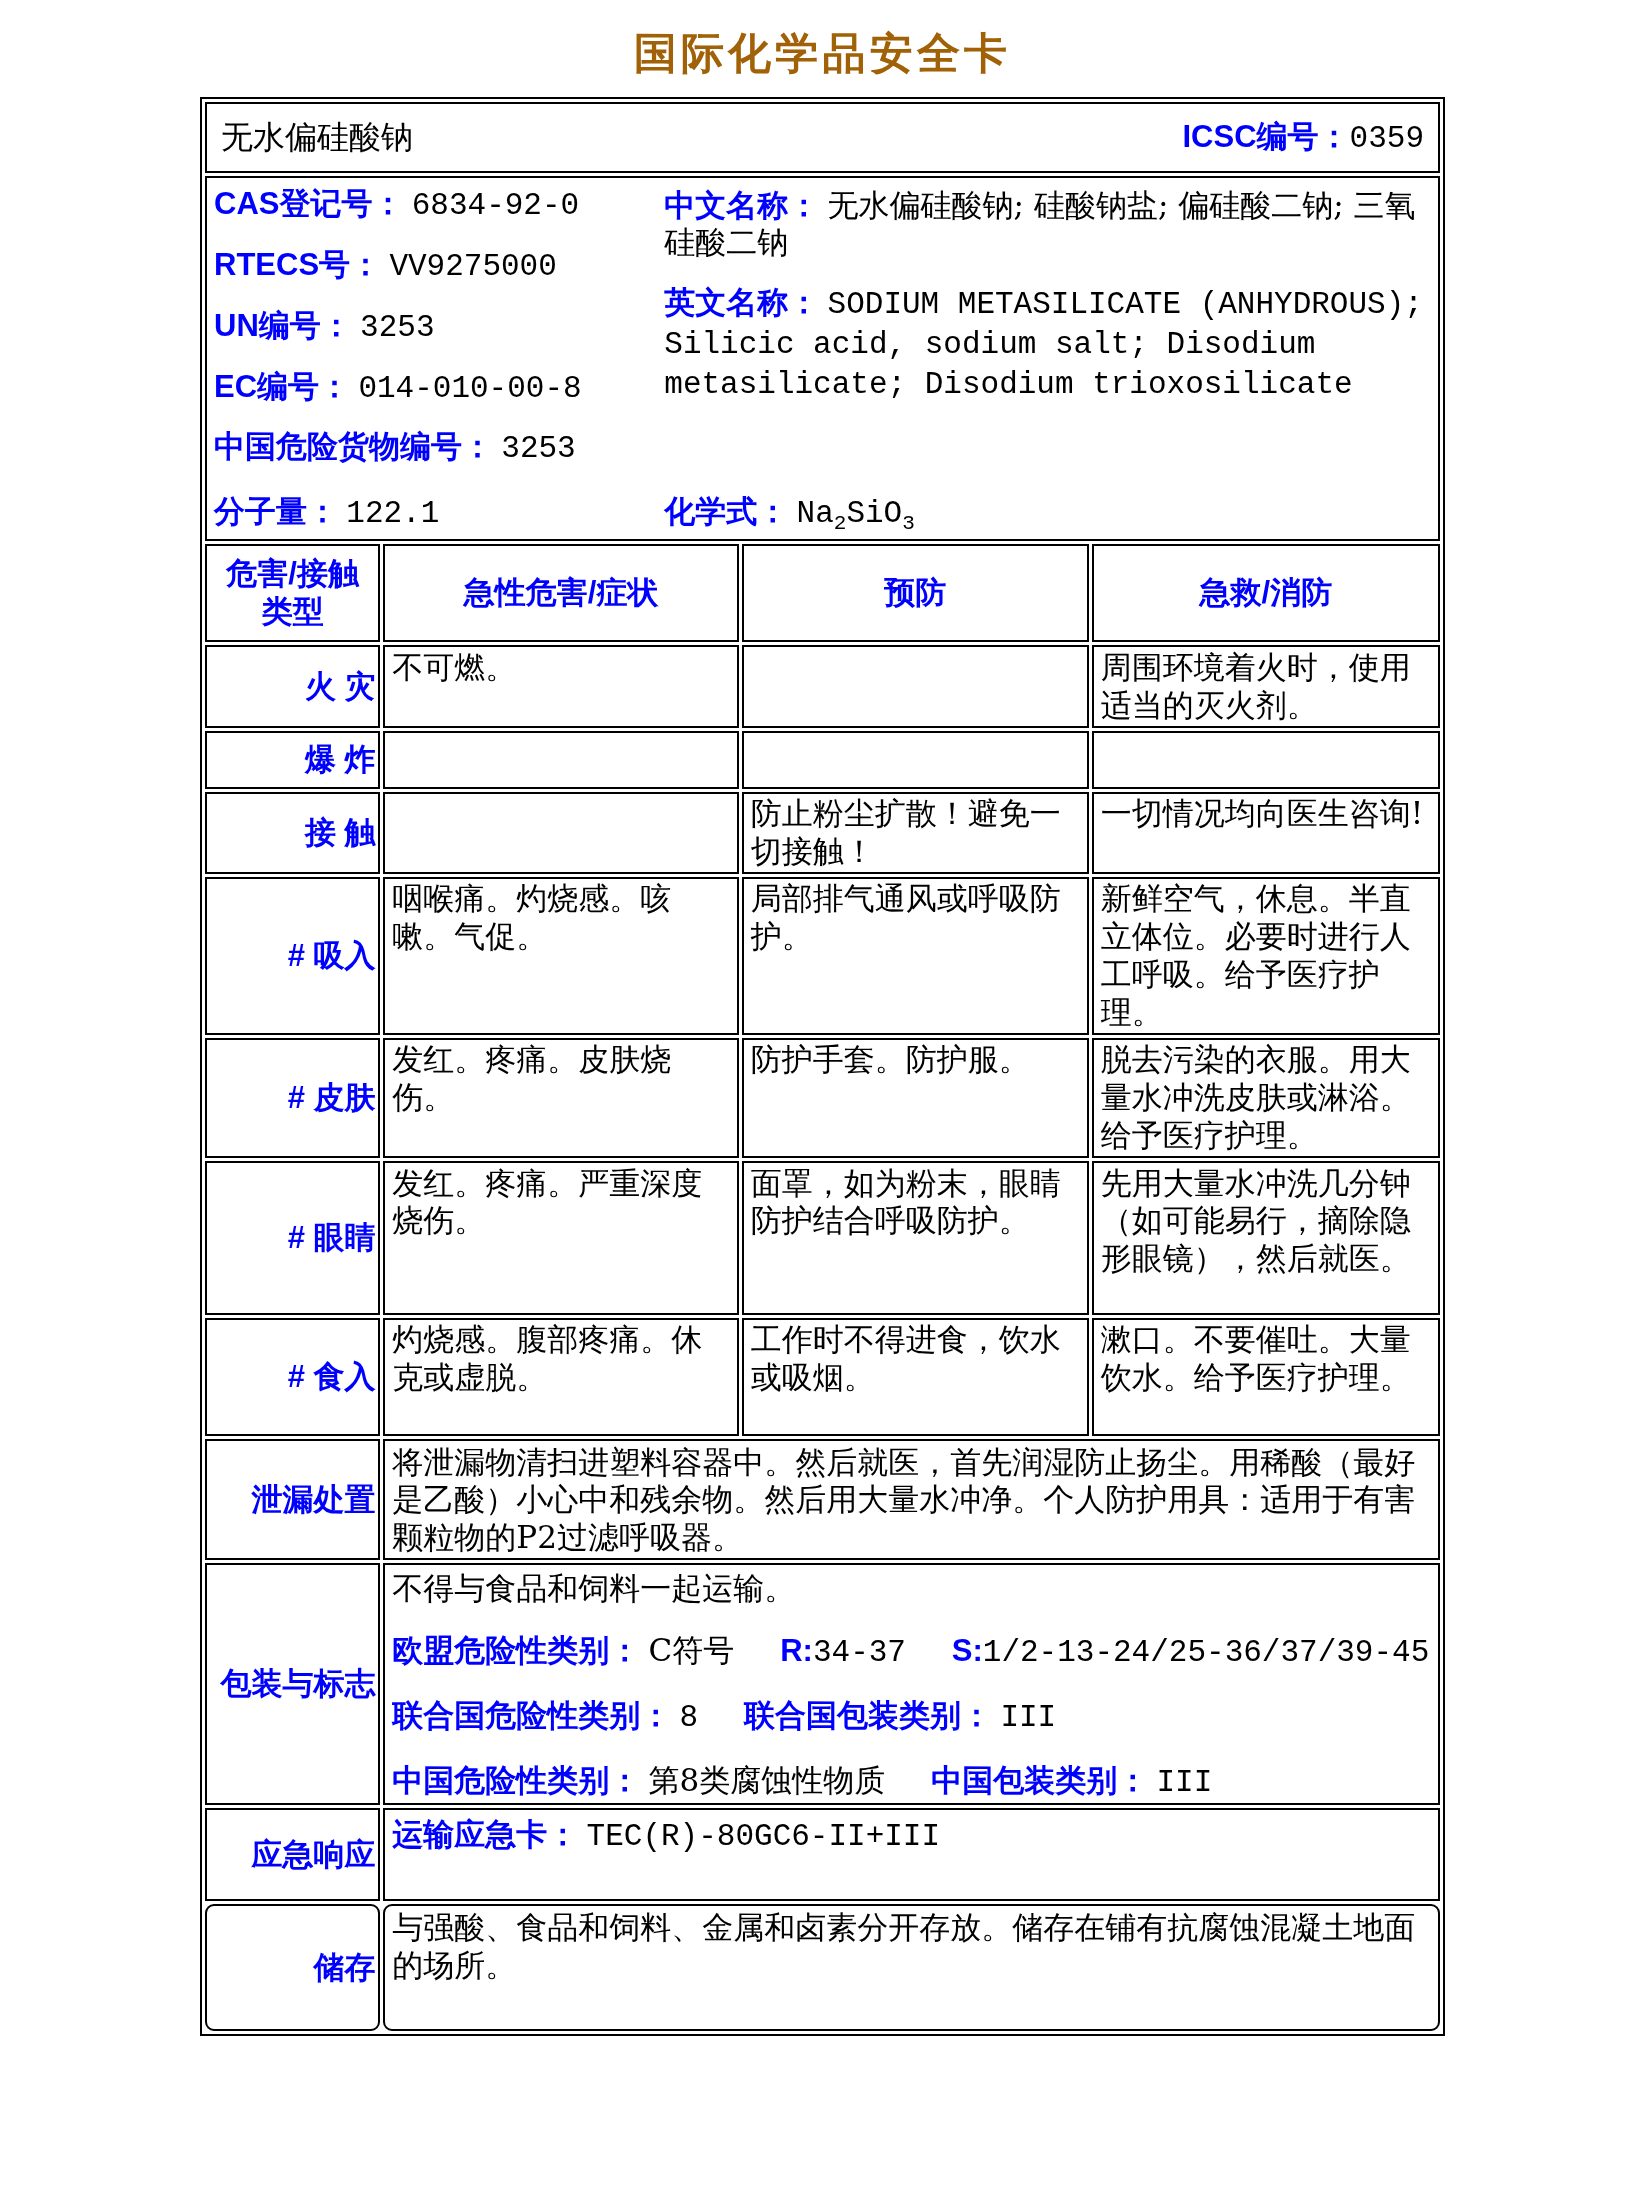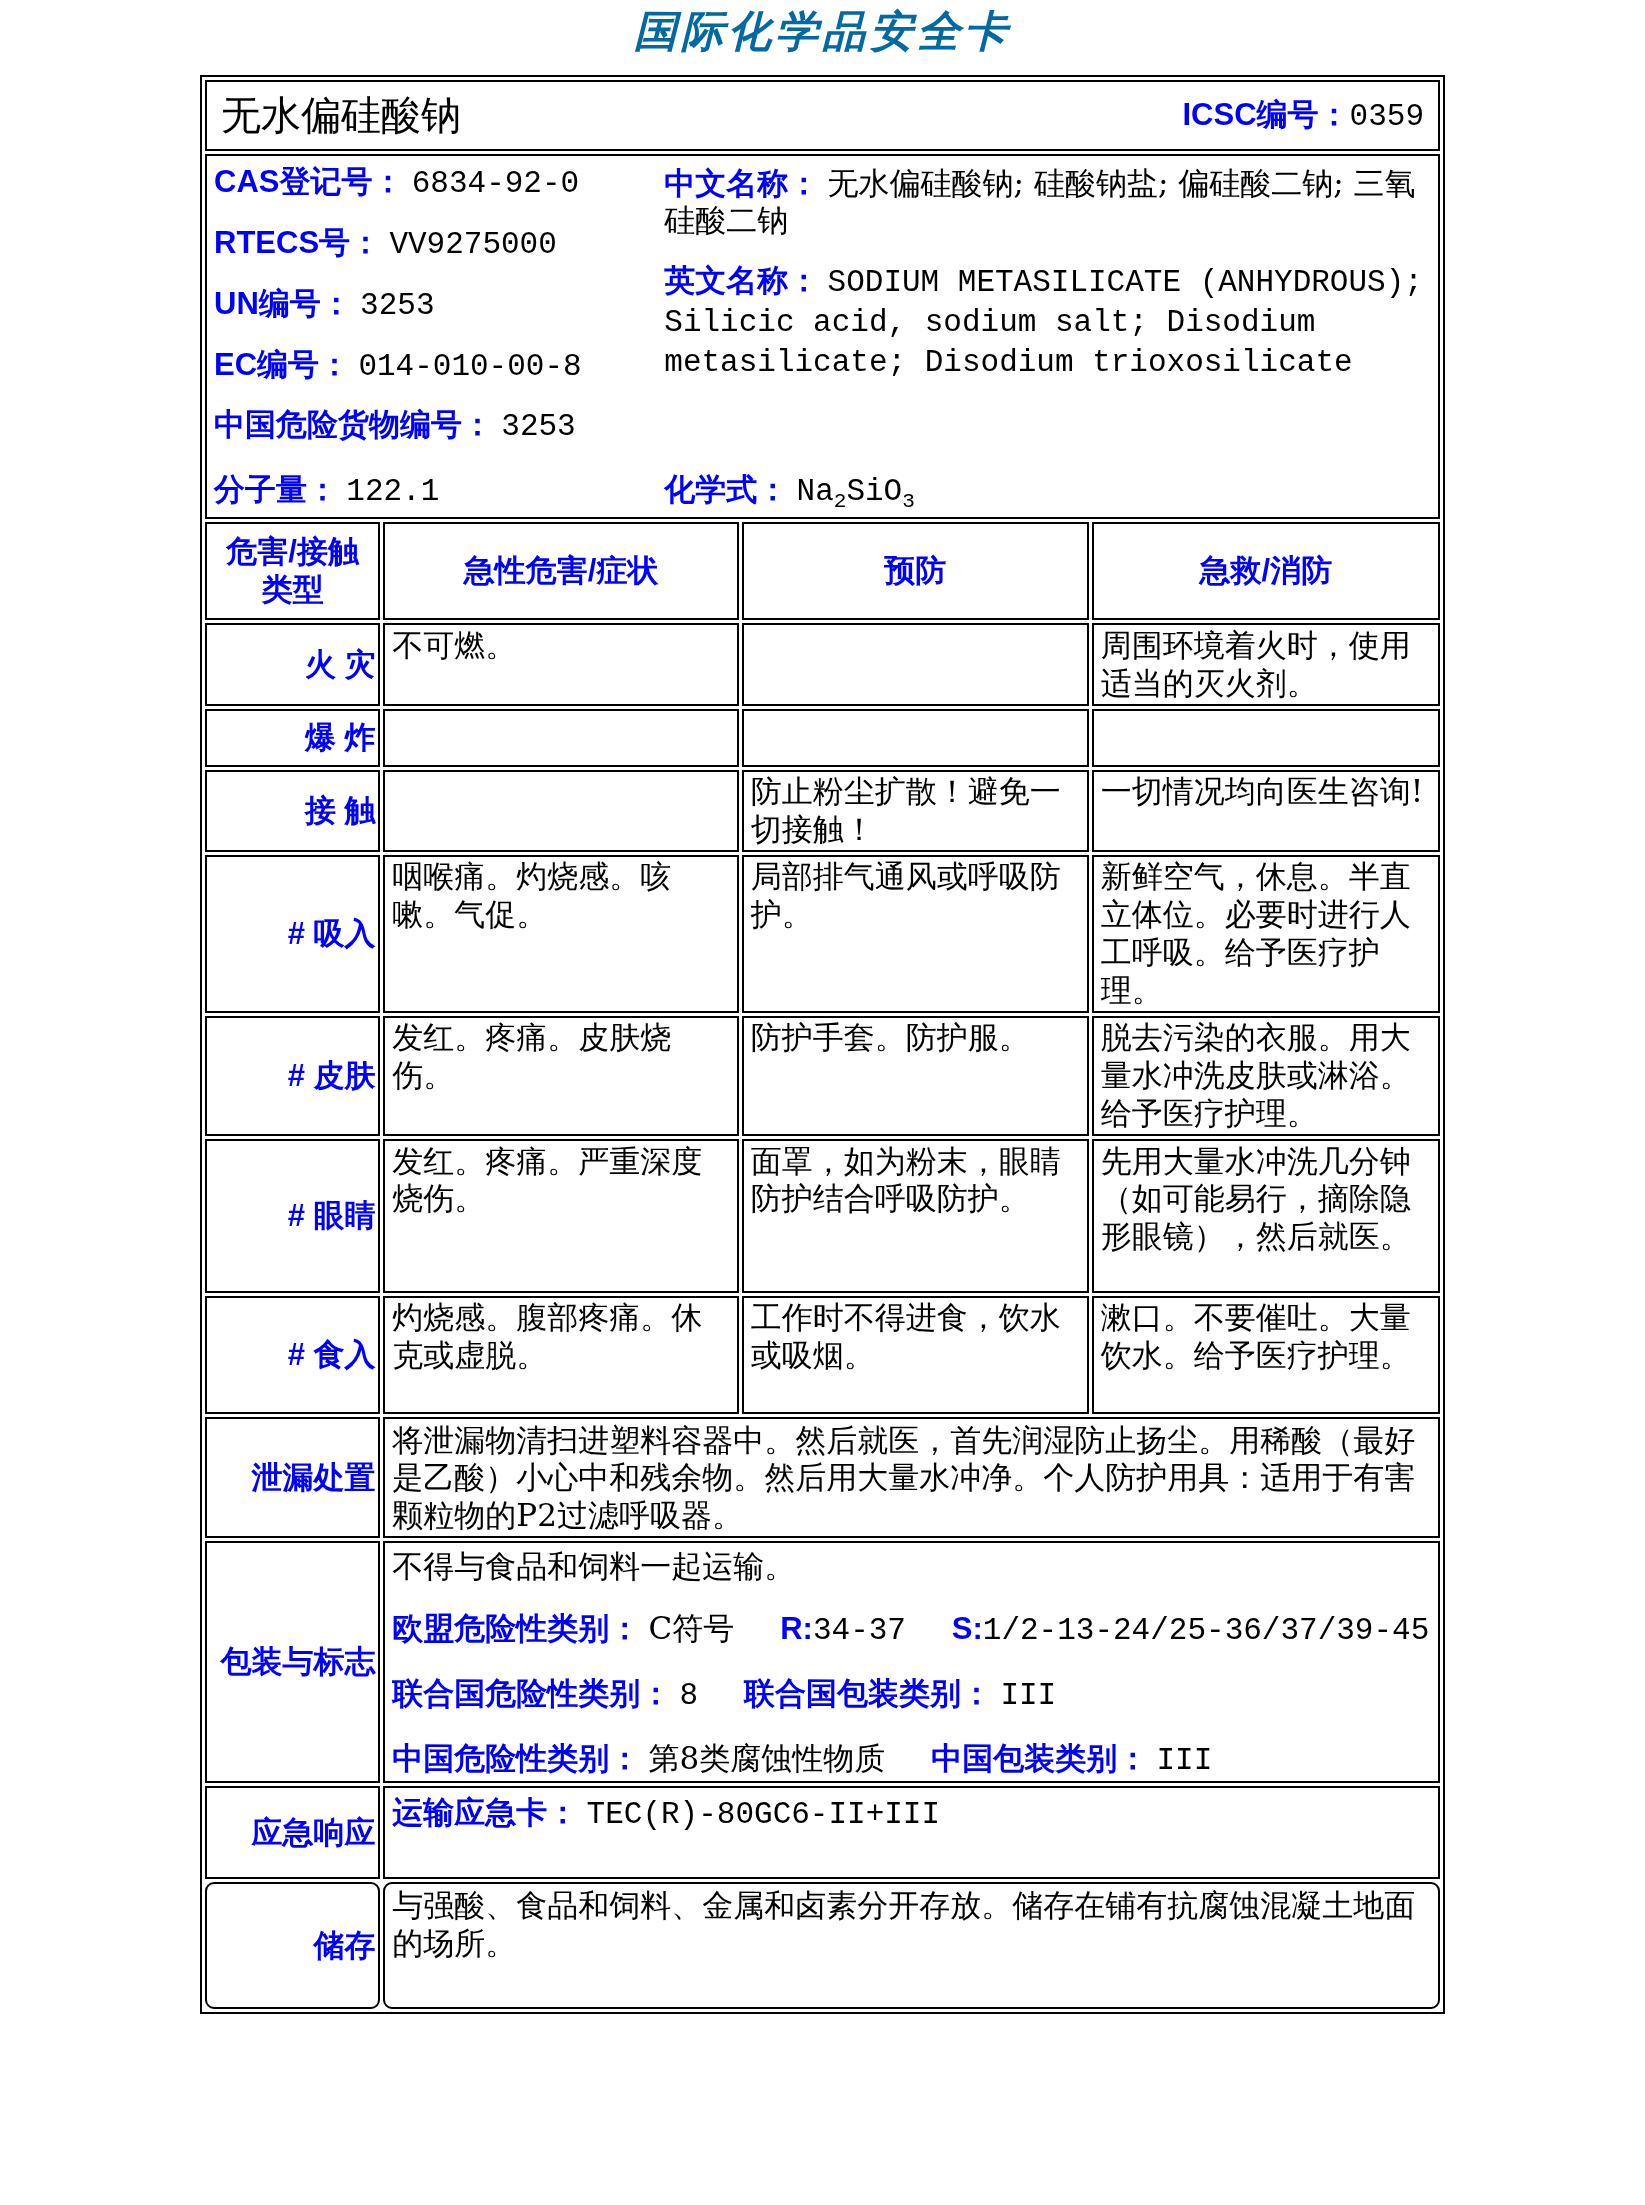--- a/index.html
+++ b/index.html
@@ -9,27 +9,26 @@
     background: #ffffff;
     color: #000000;
     font-family: "DejaVu Serif", "Liberation Serif", serif;
     font-size: 31px;
     line-height: 1.22;
   }
   .page { width: 1645px; height: 2205px; overflow: hidden; }
 
   .page-title {
     text-align: center;
-    color: #0369a1;
+    color: #a16207;
     font-weight: bold;
     font-size: 43px;
     letter-spacing: 4.2px;
-    padding-top: 5px;
+    padding-top: 27px;
     font-family: "DejaVu Serif", "Liberation Serif", serif;
-    font-style: italic;
   }
 
   table.card {
     width: 1245px;
     margin: 18px auto 0 auto;
     border: 2.1px solid #000;
     border-collapse: separate;
     border-spacing: 3.5px;
     table-layout: fixed;
     background: #ffffff;
@@ -67,21 +66,21 @@
   tr.r-store td  { height: 120px; border-radius: 9px; }
 
   td.typecell {
     vertical-align: middle;
     text-align: right;
     padding: 1.4px 2.8px;
   }
   td.hcell { vertical-align: middle; text-align: center; }
 
   .name-flex { display: flex; justify-content: space-between; align-items: center; padding: 0 7px; }
-  .chem-name { font-size: 40px; }
+  .chem-name { font-size: 32px; }
 
   .info-flex { display: flex; margin-top: 5.6px; }
   .info-left { width: 37%; }
   .info-right { width: 63%; }
   .id-line { margin-bottom: 21px; white-space: nowrap; }
   .zh-names { margin-top: 1.4px; }
   .en-names { margin-top: 22px; }
   .mol-row { display: flex; margin-top: 4.2px; }
   .mol-left { width: 37%; }
   .mol-right { width: 63%; }

